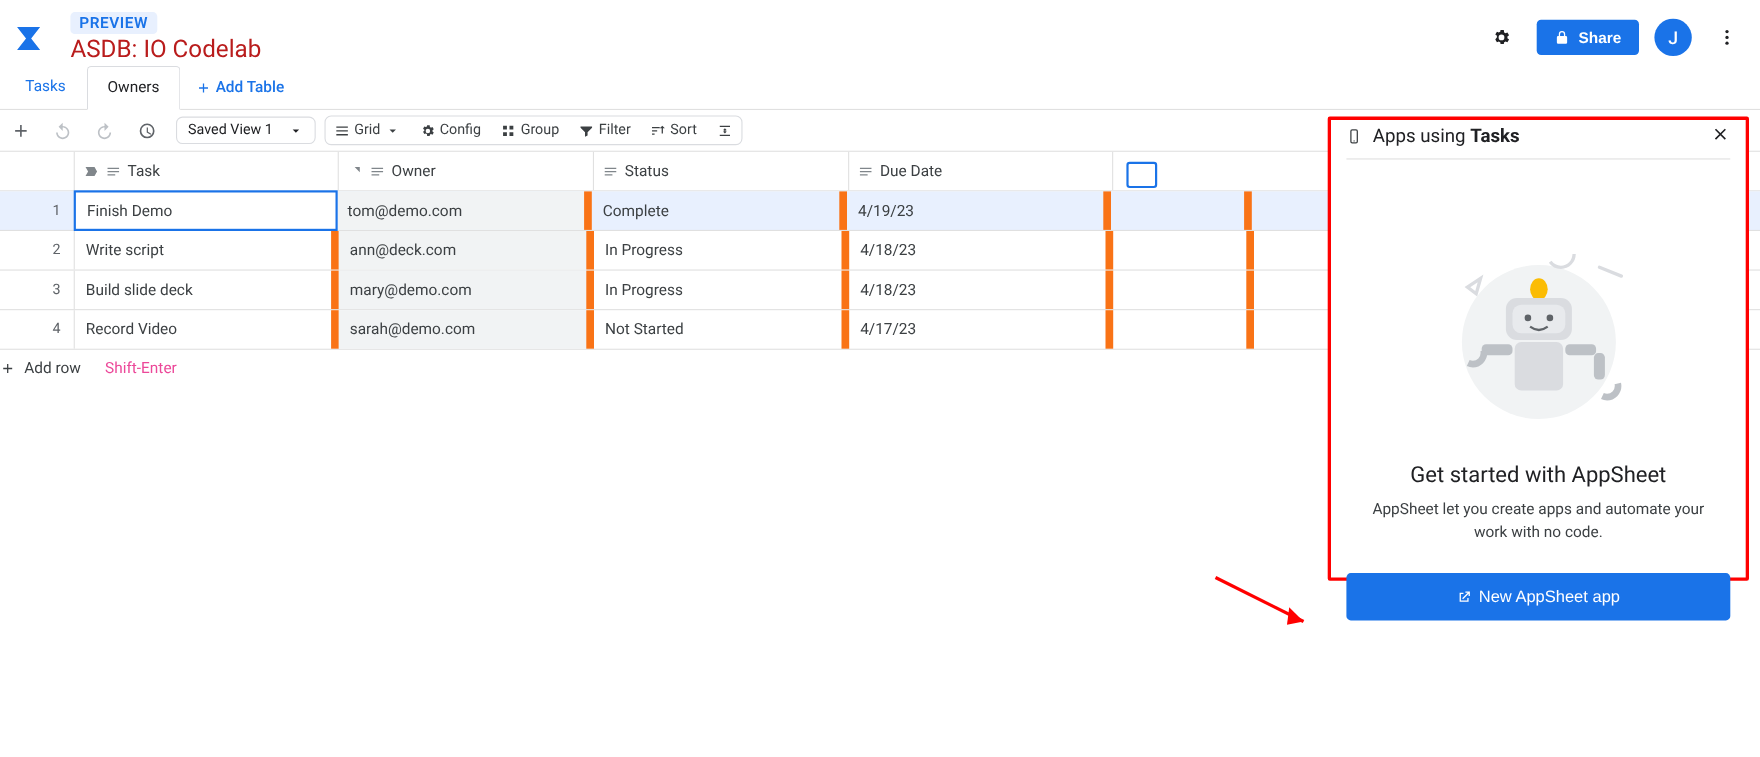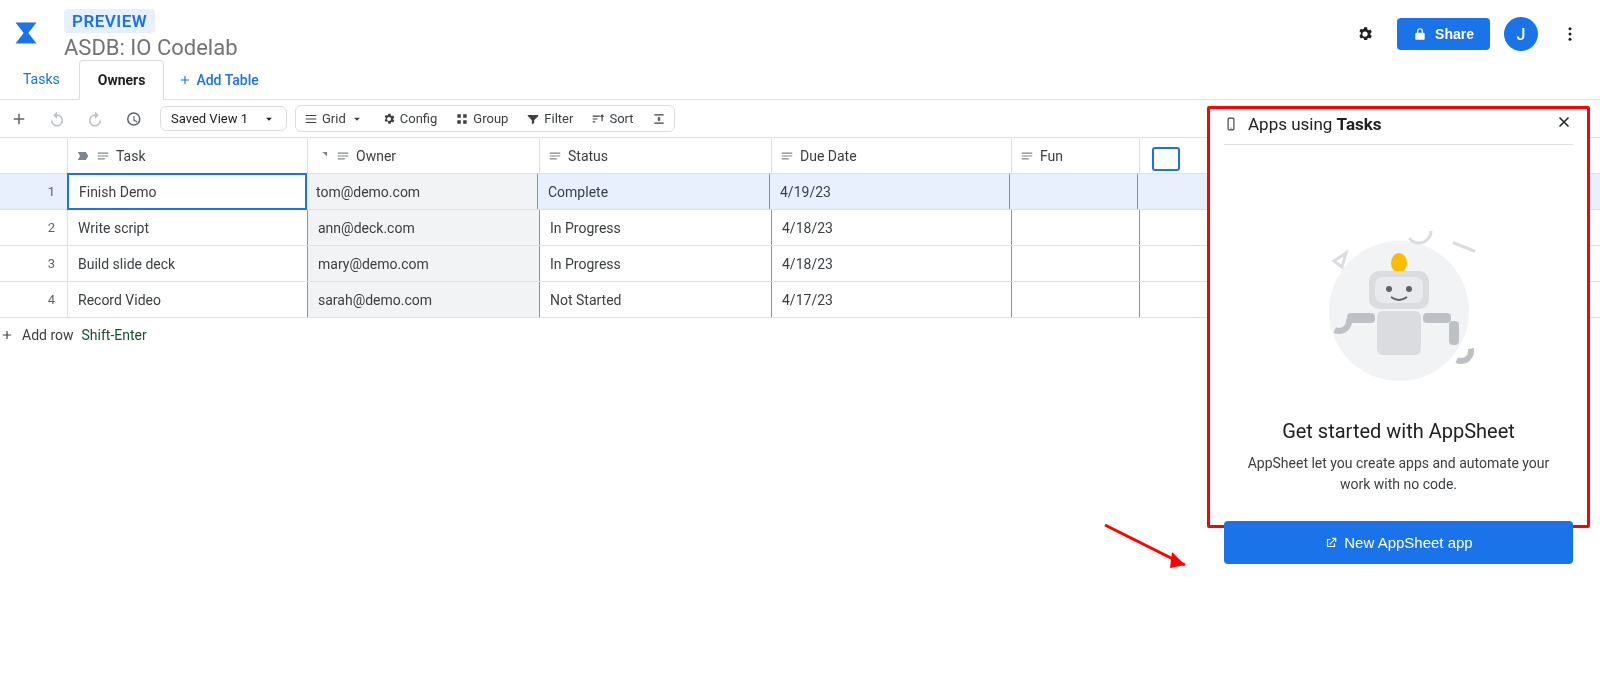--- a/index.html
+++ b/index.html
@@ -4,32 +4,32 @@
 <style>
 * { box-sizing: border-box; margin: 0; padding: 0; }
 body { font-family: 'Google Sans', Roboto, Arial, sans-serif; font-size: 14px; color: #202124; background: #fff; width: 1600px; height: 688px; overflow: hidden; position: relative; }
 
 
 .header { display: flex; align-items: center; padding: 8px 12px 0 8px; height: 60px; }
 .logo-area { display: flex; align-items: flex-start; gap: 8px; }
 .logo { width: 36px; height: 36px; display: flex; align-items: center; justify-content: center; margin-top: 6px; margin-right: 12px; }
 .logo svg { width: 28px; height: 28px; }
 .title-col { display: flex; flex-direction: column; }
-.preview-badge { background: #e8f0fe; color: #1a73e8; font-size: 17px; font-weight: 600; padding: 2px 8px; border-radius: 4px; display: inline-block; width: fit-content; letter-spacing: 0.5px; }
-.app-title { font-size: 22px; font-weight: 400; color: #737373; margin-top: 2px; text-align: center; }
+.preview-badge { background: #e8f0fe; color: #1a73e8; font-size: 14px; font-weight: 600; padding: 2px 8px; border-radius: 4px; display: inline-block; width: fit-content; letter-spacing: 0.5px; }
+.app-title { font-size: 22px; font-weight: 400; color: #b91c1c; margin-top: 2px; text-align: center; }
 .header-right { margin-left: auto; display: flex; align-items: center; gap: 14px; }
 .icon-btn { width: 36px; height: 36px; display: flex; align-items: center; justify-content: center; border-radius: 50%; cursor: pointer; }
 .share-btn { background: #1a73e8; color: #fff; border: none; border-radius: 4px; padding: 8px 16px; font-size: 14px; font-weight: 700; display: flex; align-items: center; gap: 8px; cursor: pointer; }
 .avatar { width: 34px; height: 34px; border-radius: 50%; background: #1a73e8; color: #fff; display: flex; align-items: center; justify-content: center; font-weight: 500; font-size: 16px; cursor: pointer; }
 
 
 .tabs-row { display: flex; align-items: center; border-bottom: 1px solid #e0e0e0; height: 40px; padding-left: 4px; }
 .tab { padding: 0 18px; height: 40px; display: flex; align-items: center; font-size: 14px; cursor: pointer; border: 1px solid transparent; border-bottom: none; }
 .tab.active { color: #1a73e8; border-bottom: 2px solid transparent; }
-.tab.owners { background: #fff; border: 1px solid #dadce0; border-bottom: 1px solid #fff; border-top-left-radius: 4px; border-top-right-radius: 4px; margin-bottom: -1px; font-weight: 700; }
+.tab.owners { background: #fff; border: 1px solid #dadce0; border-bottom: 1px solid #fff; border-top-left-radius: 4px; border-top-right-radius: 4px; margin-bottom: -1px; font-weight: 400; }
 .add-table { color: #1a73e8; display: flex; align-items: center; gap: 4px; padding: 0 14px; cursor: pointer; font-weight: 500; }
 
 
 .toolbar { display: flex; align-items: center; height: 38px; border-bottom: 1px solid #e0e0e0; padding: 0 4px; gap: 8px; }
 .tb-btn { width: 30px; height: 30px; display: flex; align-items: center; justify-content: center; color: #5f6368; cursor: pointer; border-radius: 3px; }
 .tb-btn.disabled { color: #bdc1c6; cursor: default; }
 .saved-view { border: 1px solid #dadce0; border-radius: 6px; padding: 4px 10px; display: flex; align-items: center; gap: 14px; font-size: 13px; cursor: pointer; margin-left: 4px; }
 .tbgroup { border: 1px solid #dadce0; border-radius: 6px; padding: 3px 4px; display: flex; align-items: center; gap: 10px; font-size: 13px; }
 .tbitem { display: flex; align-items: center; gap: 4px; color: #3c4043; cursor: pointer; padding: 2px 4px; }
 
@@ -44,27 +44,27 @@
 .col-owner { width: 232px; }
 .col-status { width: 232px; }
 .col-due { width: 240px; }
 .col-fun { width: 128px; }
 .col-extra { width: 40px; border-right: none; }
 .selected-col-hint { width: 40px; height: 24px; border: 2px solid #1a73e8; border-radius: 3px; margin: 6px 0 0 4px; }
 
 .row { display: flex; height: 36px; border-bottom: 1px solid #e0e0e0; align-items: stretch; }
 .row.selected { background: #e8f0fe; }
 .rownum { width: 68px; border-right: 1px solid #e0e0e0; display: flex; align-items: center; justify-content: flex-end; padding-right: 12px; color: #5f6368; font-size: 13px; }
-.cell { border-right: 1px solid #f97316; display: flex; align-items: center; padding: 0 10px; font-size: 14px; color: #3c4043; position: relative; }
+.cell { border-right: 7px solid #f97316; display: flex; align-items: center; padding: 0 10px; font-size: 14px; color: #3c4043; position: relative; }
 .cell.selected { border: 2px solid #1a73e8; background: #fff; margin: -1px; z-index: 2; }
 .cell.shaded { background: #f1f3f4; }
 .cell.col-extra { border-right: none; }
 
 .add-row { display: flex; align-items: center; height: 34px; gap: 8px; color: #3c4043; font-size: 14px; }
-.add-row .hint { color: #14532d; }
+.add-row .hint { color: #ec4899; margin-left: 14px; }
 
 
 .side-panel { position: absolute; right: 10px; top: 106px; width: 383px; height: 422px; border: 3px solid #ff0000; background: #fff; padding: 4px 14px; display: flex; flex-direction: column; border-radius: 2px; gap: 28px; }
 .sp-header { display: flex; align-items: center; gap: 10px; padding-bottom: 10px; border-bottom: 1px solid #e0e0e0; }
 .sp-title { font-size: 17px; color: #202124; flex: 1; }
 .sp-title b { font-weight: 700; }
 .sp-close { cursor: pointer; font-size: 20px; line-height: 1; }
 .sp-body { display: flex; flex-direction: column; align-items: center; padding-top: 28px; }
 .robot { width: 200px; height: 200px; display: flex; align-items: center; justify-content: center; }
 .sp-heading { font-size: 20px; font-weight: 400; margin-top: 18px; color: #202124; }
@@ -220,26 +220,20 @@
       <svg class="ic-sm label-icon" viewBox="0 0 24 24">
           <path d="M3 6h18v2H3zm0 5h18v2H3zm0 5h12v2H3z"></path>
         </svg>
       <span class="txt">Status</span>
     </div>
     <div class="ch col-due">
       <svg class="ic-sm label-icon" viewBox="0 0 24 24">
           <path d="M3 6h18v2H3zm0 5h18v2H3zm0 5h12v2H3z"></path>
         </svg>
       <span class="txt">Due Date</span>
-    </div>
-    <div class="ch col-fun">
-      <svg class="ic-sm label-icon" viewBox="0 0 24 24">
-          <path d="M3 6h18v2H3zm0 5h18v2H3zm0 5h12v2H3z"></path>
-        </svg>
-      <span class="txt">Fun</span>
     </div>
     <div class="ch col-extra">
       <div class="selected-col-hint"></div>
     </div>
   </div>
 
   <div class="row selected">
     <div class="rownum">1</div>
     <div class="cell col-task selected">Finish Demo</div>
     <div class="cell col-owner shaded">tom@demo.com</div>

